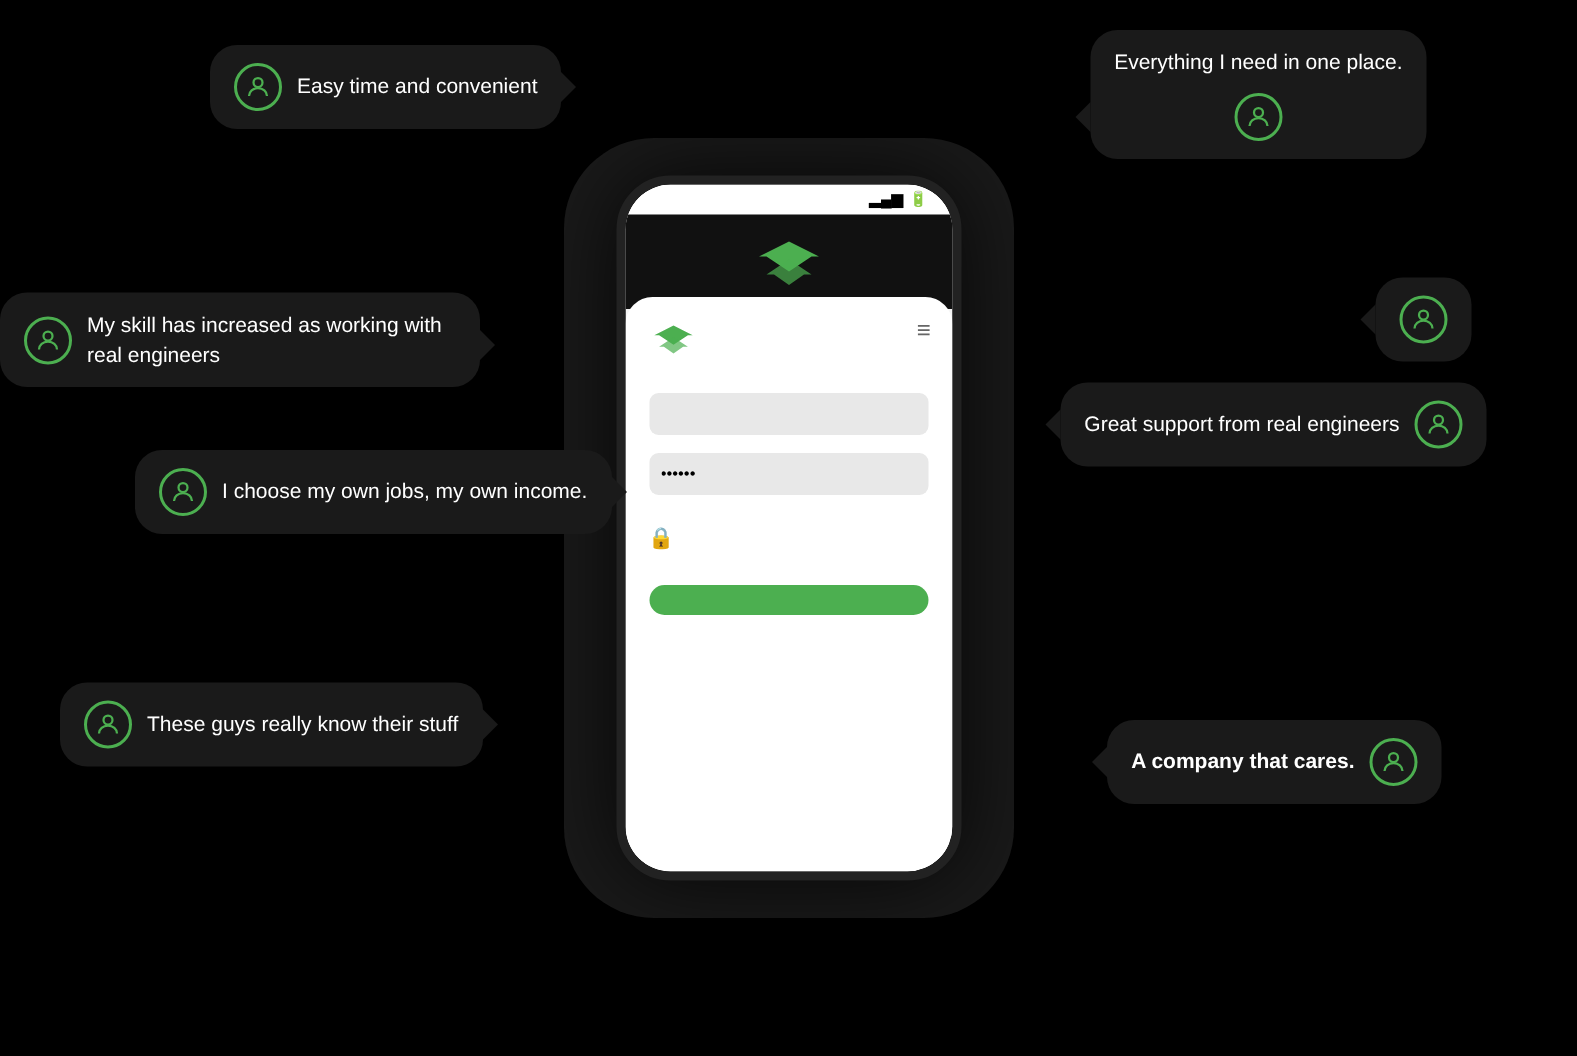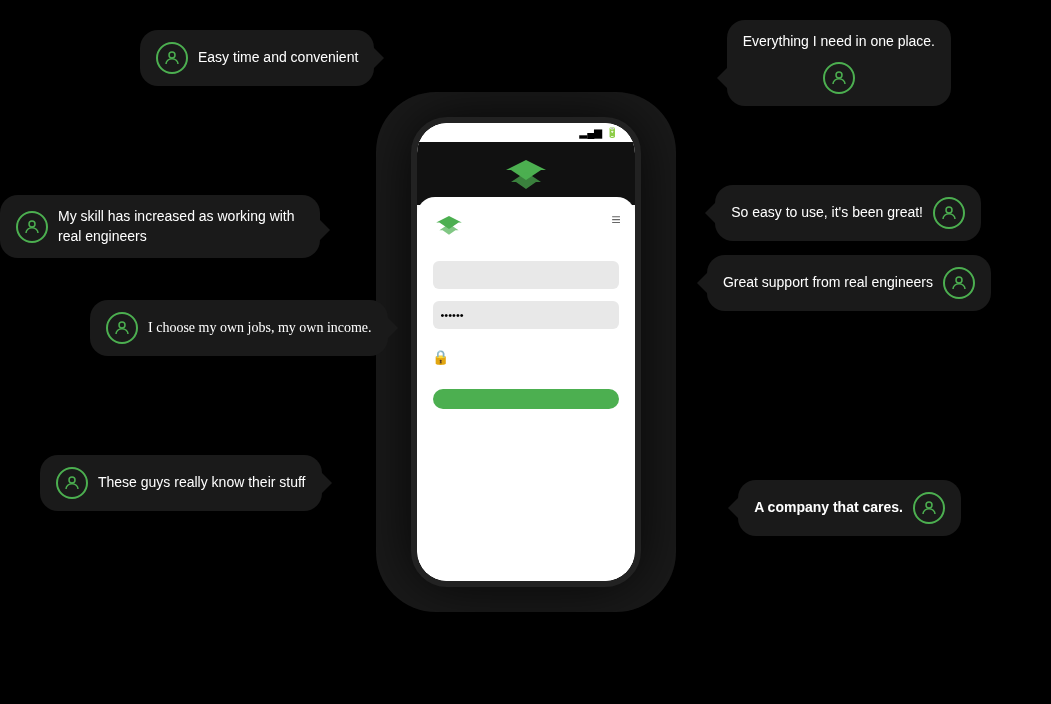--- a/index.html
+++ b/index.html
@@ -340,29 +340,28 @@
 <div class="bubble bubble-tail-right" style="top: 195px; left: 0px; z-index: 20;">
     <div class="avatar-icon">
       <svg width="18" height="18" viewBox="0 0 24 24" fill="none" stroke="#4CAF50" stroke-width="2">
     <circle cx="12" cy="8" r="4"></circle>
     <path d="M4 20c0-4 3.6-7 8-7s8 3 8 7"></path>
   </svg>
     </div>
     <span class="bubble-text">My skill has increased as working with real engineers</span>
   </div>
 <div class="bubble bubble-tail-left" style="top: 185px; right: 70px; z-index: 20;">
-    <span class="bubble-text">So easy to use, it's been great!</span>
-    <div class="avatar-icon">
-      <svg width="18" height="18" viewBox="0 0 24 24" fill="none" stroke="#4CAF50" stroke-width="2">
-    <circle cx="12" cy="8" r="4"></circle>
-    <path d="M4 20c0-4 3.6-7 8-7s8 3 8 7"></path>
-  </svg>
-    </div>
-  </div>
-<div class="bubble bubble-tail-right" style="top: 300px; left: 90px; z-index: 20; font-family: Liberation Serif, serif;">
+    <div class="avatar-icon">
+      <svg width="18" height="18" viewBox="0 0 24 24" fill="none" stroke="#4CAF50" stroke-width="2">
+    <circle cx="12" cy="8" r="4"></circle>
+    <path d="M4 20c0-4 3.6-7 8-7s8 3 8 7"></path>
+  </svg>
+    </div>
+  </div>
+<div class="bubble bubble-tail-right" style="top: 300px; left: 90px; z-index: 20;">
     <div class="avatar-icon">
       <svg width="18" height="18" viewBox="0 0 24 24" fill="none" stroke="#4CAF50" stroke-width="2">
     <circle cx="12" cy="8" r="4"></circle>
     <path d="M4 20c0-4 3.6-7 8-7s8 3 8 7"></path>
   </svg>
     </div>
     <span class="bubble-text">I choose my own jobs, my own income.</span>
   </div>
 <div class="bubble bubble-tail-left" style="top: 255px; right: 60px; z-index: 20;">
     <span class="bubble-text">Great support from real engineers</span>

